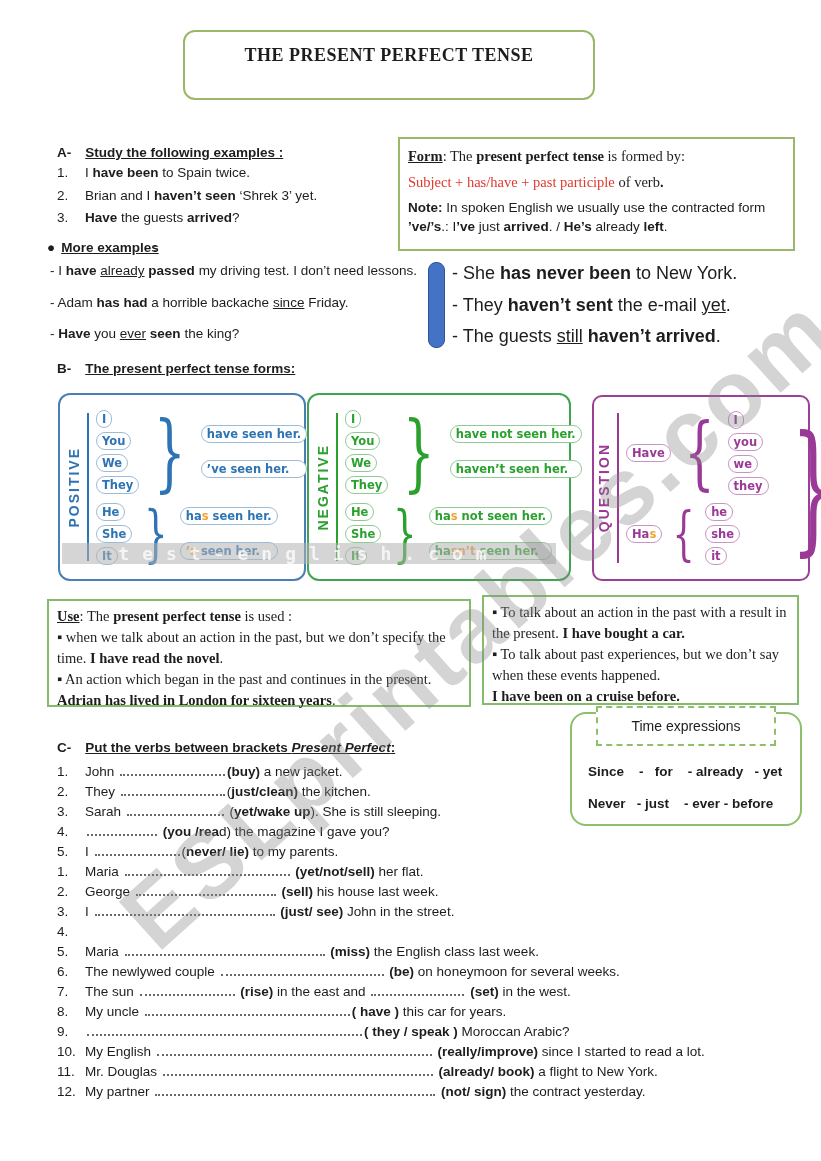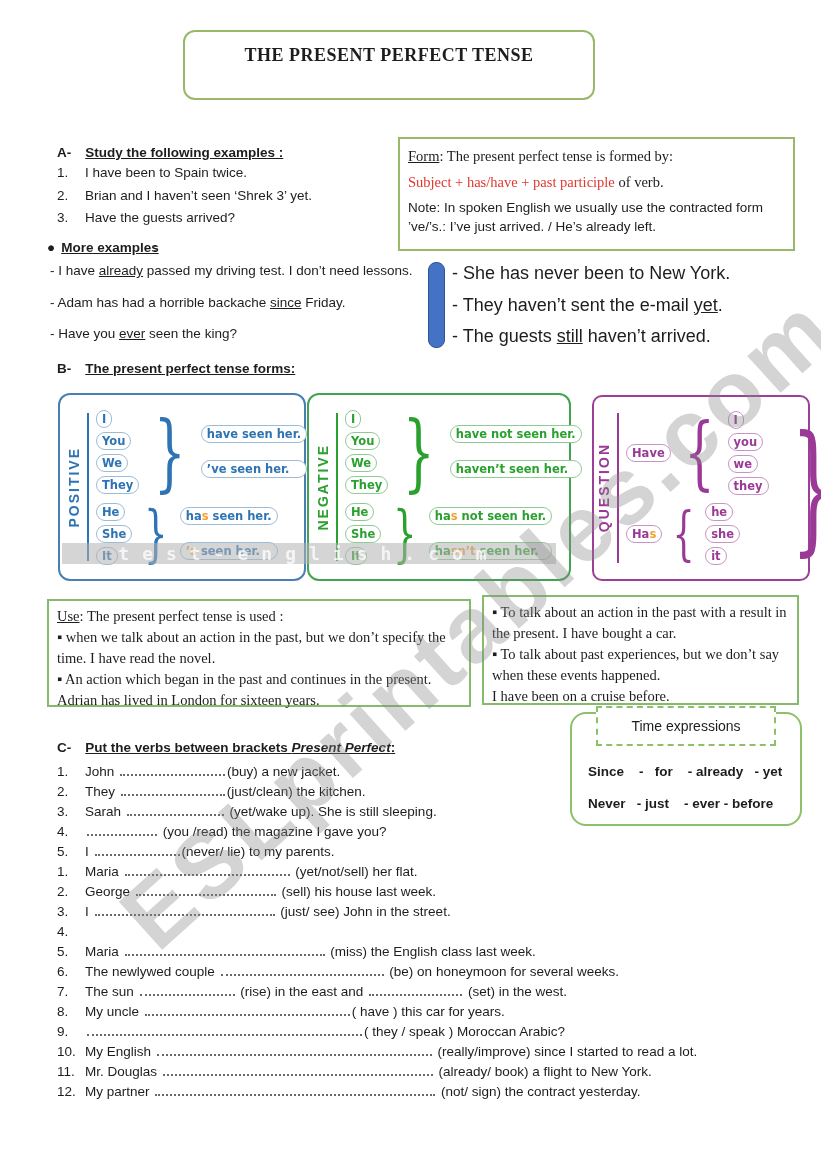--- a/index.html
+++ b/index.html
@@ -1,19 +1,19 @@
 <!DOCTYPE html>
 <html><head>
 <meta charset="utf-8">
 <style>
   html,body{margin:0;padding:0;background:#fff;}
   #page{position:relative;width:821px;height:1161px;background:#ffffff;overflow:hidden;
         font-family:"Liberation Sans",sans-serif;color:#1d1d1d;}
   .abs{position:absolute;}
-  .b{font-weight:normal;margin-top:24px;}
+  .b{font-weight:bold;margin-top:24px;}
   .u{text-decoration:underline;}
   .i{font-style:italic;}
   .red{color:#e0382e;}
   .o{color:#f2a232;}
   
   #title-box{left:183px;top:30px;width:408px;height:66px;border:2px solid #9ab86a;border-radius:12px;}
   #title-box .t{margin-top:13px;text-align:center;font-family:"Liberation Serif",serif;
                 font-weight:bold;font-size:18px;letter-spacing:.5px;}
   
   #sec-a{left:57px;top:145px;width:345px;font-size:13.5px;}

